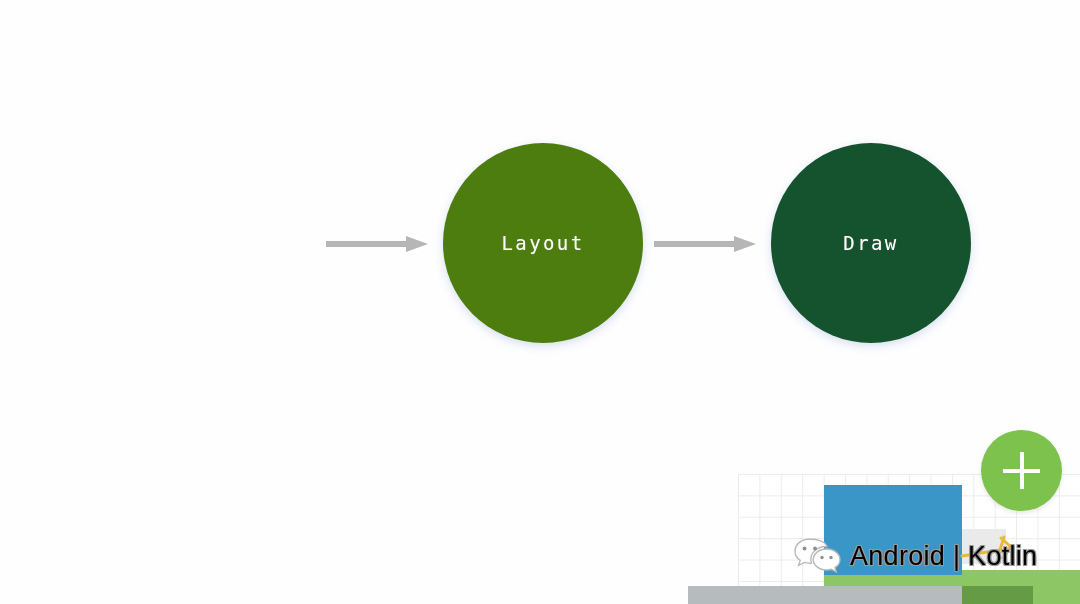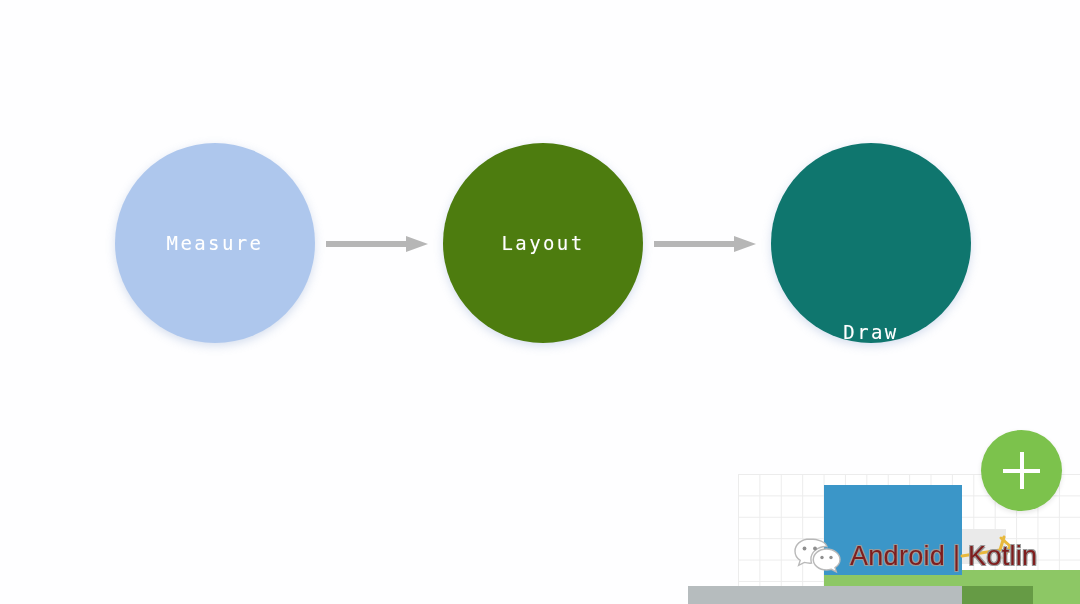--- a/index.html
+++ b/index.html
@@ -38,21 +38,21 @@
     font-family: "DejaVu Sans Mono", "Liberation Mono", monospace;
     font-size: 19px;
     letter-spacing: 2.4px;
     font-weight: 400;
     text-shadow: 0 0 1px rgba(255,255,255,0.35);
     white-space: nowrap;
   }
 
   #node-measure { left: 115px; top: 143px; background: #aec7ed; }
   #node-layout  { left: 443px; top: 143px; background: #4d7c0f; }
-  #node-draw    { left: 771px; top: 143px; background: #0f766e; align-items: flex-end; }
+  #node-draw    { left: 771px; top: 143px; background: #14532d; }
 
   
   .flow-arrow {
     position: absolute;
     top: 234px;
     height: 20px;
     width: 104px;
   }
   #arrow-1 { left: 326px; }
   #arrow-2 { left: 654px; }
@@ -174,21 +174,21 @@
   
   #watermark {
     position: absolute;
     left: 793px;
     top: 536px;
     display: flex;
     align-items: center;
     gap: 7px;
   }
   #watermark .wm-text {
-    color: #7f1d1d;
+    color: #000000;
     font-family: "Liberation Sans", sans-serif;
     font-size: 27px;
     font-weight: 400;
     letter-spacing: 0.3px;
     white-space: nowrap;
     text-shadow:
       -1px -1px 0 #9a9a9a,
        1px -1px 0 #9a9a9a,
       -1px  1px 0 #9a9a9a,
        1px  1px 0 #9a9a9a;
@@ -231,23 +231,20 @@
       <circle cx="22" cy="12.5" r="1.9" fill="#8f8f8f"></circle>
       <path d="M33.5 13 C26 13 20.3 17.8 20.3 23.5 C20.3 29.2 26 34 33.5 34
                C35.2 34 36.9 33.7 38.4 33.3 L43.3 35.9 L42 31.6
                C45.1 29.7 47 26.8 47 23.5 C47 17.8 41 13 33.5 13 Z" fill="#ffffff" stroke="#b9b9b9" stroke-width="1.4"></path>
       <circle cx="29" cy="21.5" r="1.7" fill="#8f8f8f"></circle>
       <circle cx="38" cy="21.5" r="1.7" fill="#8f8f8f"></circle>
     </svg>
     <span class="wm-text">Android | Kotlin</span>
   </div>
 
-  <div id="node-measure" class="flow-node">
-    <span class="node-label">Measure</span>
-  </div>
 
   <div id="arrow-1" class="flow-arrow">
     <span class="shaft"></span>
     <span class="head"></span>
   </div>
 
   <div id="node-layout" class="flow-node">
     <span class="node-label">Layout</span>
   </div>
 

